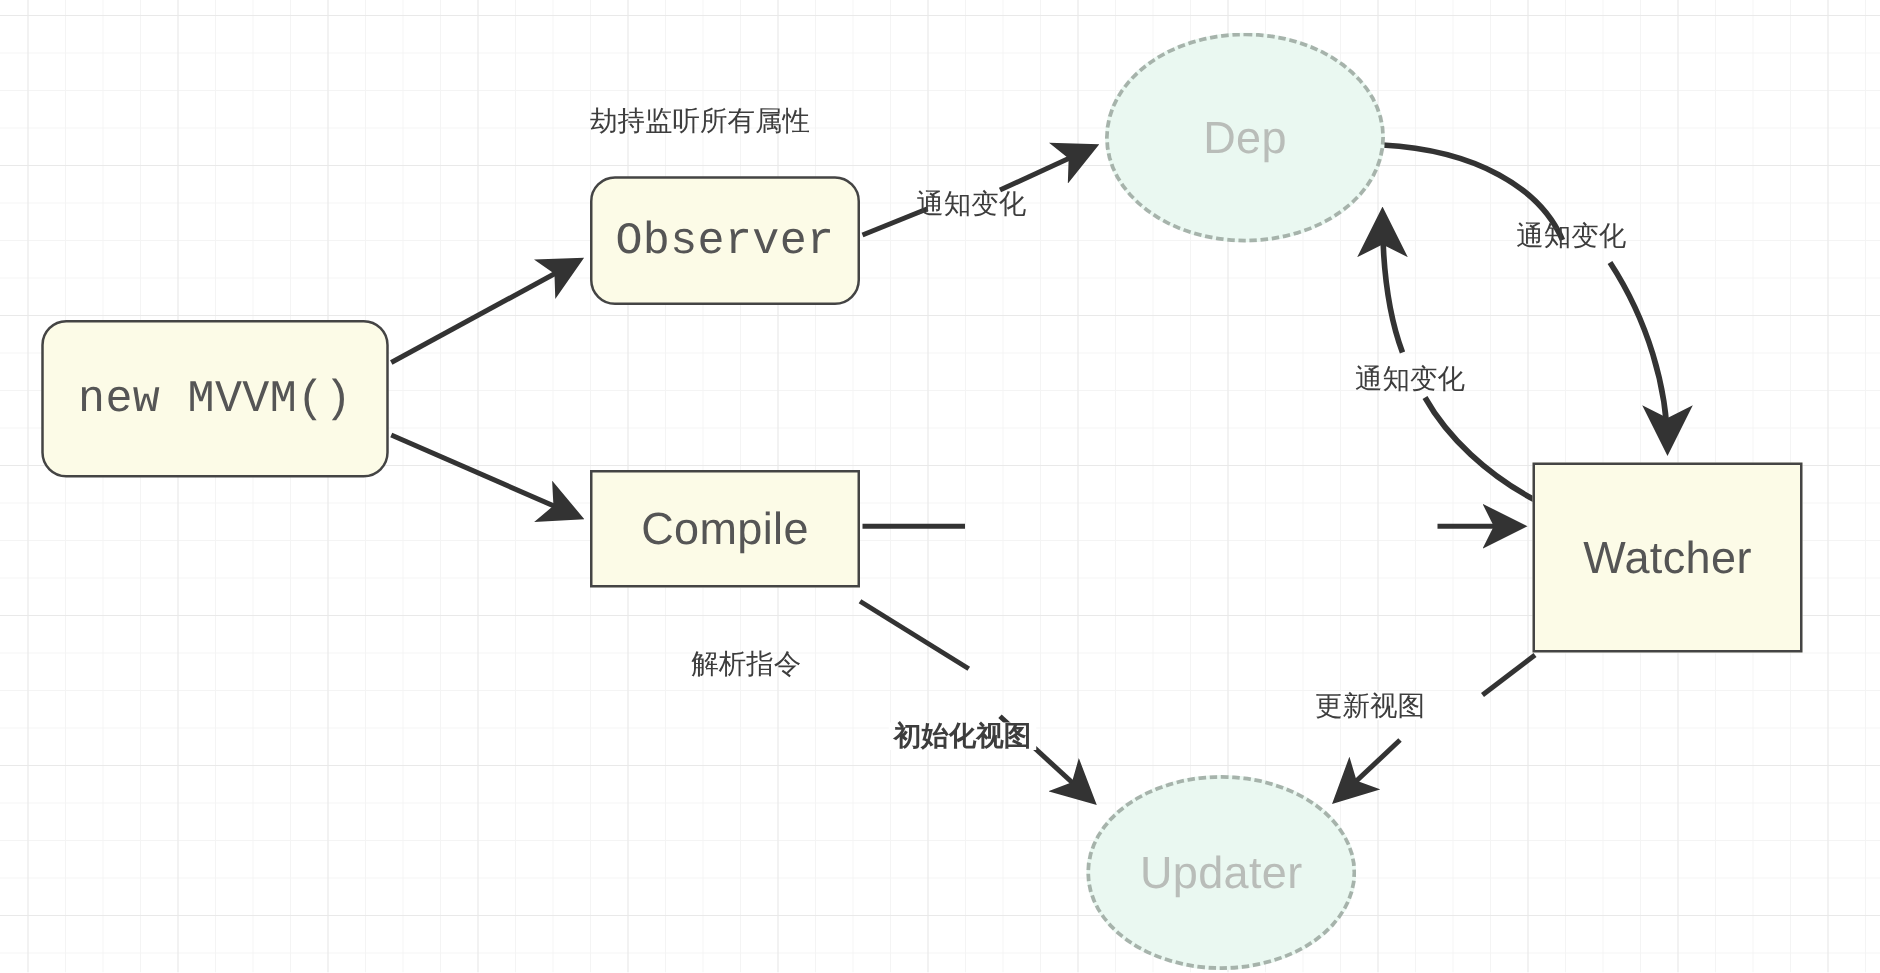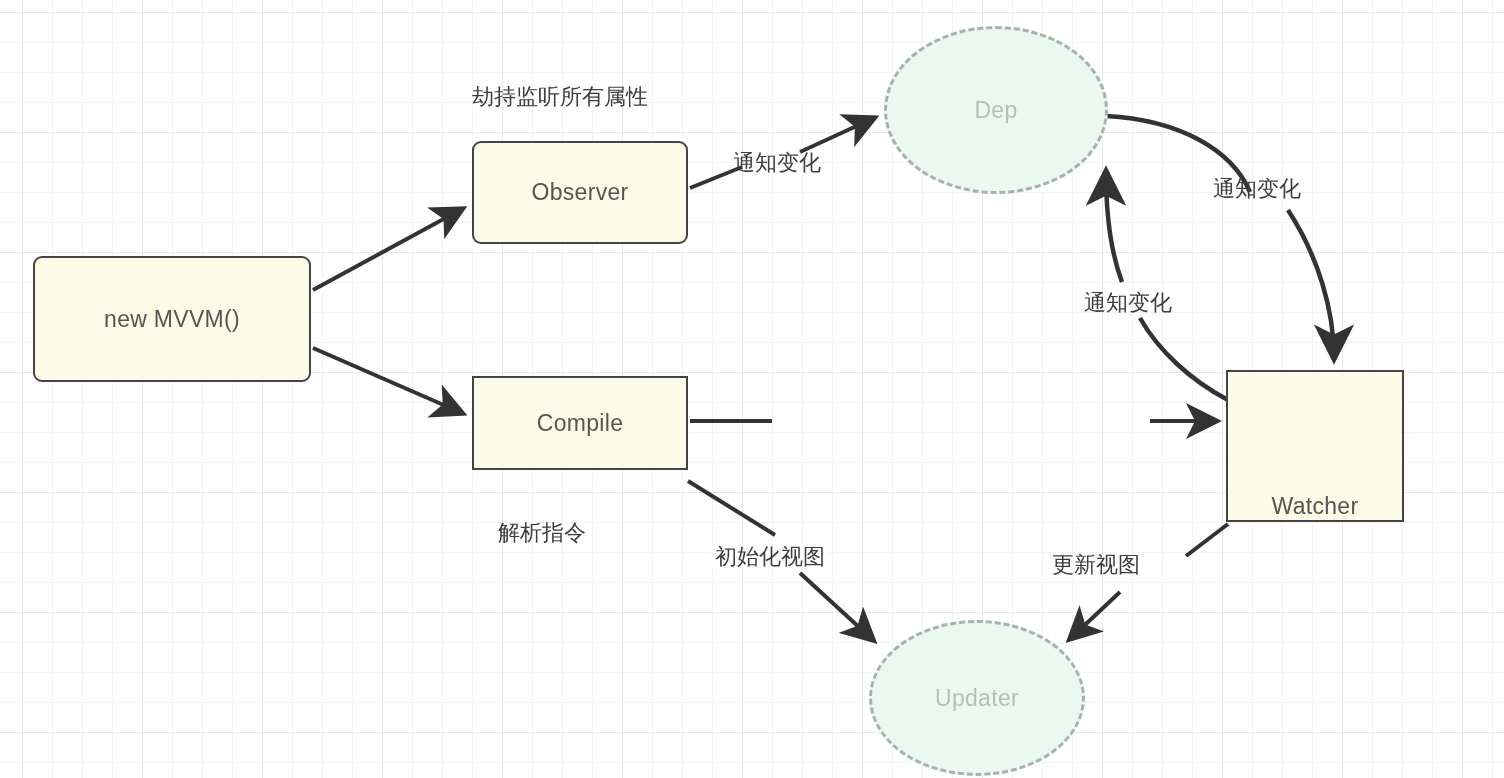--- a/index.html
+++ b/index.html
@@ -34,30 +34,31 @@
     height: 778px;
     pointer-events: none;
   }
   .node {
     position: absolute;
     box-sizing: border-box;
     display: flex;
     align-items: center;
     justify-content: center;
     color: #555555;
-    font-size: 23px;
+    font-size: 36px;
     letter-spacing: 0.3px;
     white-space: nowrap;
   }
   .box {
     background: #fcfbe7;
     border: 2.5px solid #444444;
   }
   .box.rounded {
-    border-radius: 9px;
+    border-radius: 20px;
+    font-family: Liberation Mono, monospace;
   }
   .ellipse {
     background: #eaf8f1;
     border: 3px dashed #a6b3ab;
     border-radius: 50%;
     color: #b9bdb9;
   }
   .edge-label {
     position: absolute;
     color: #3d3d3d;
@@ -115,36 +116,36 @@
   </div>
 
   <div class="node box" style="left:472px; top:376px; width:216px; height:94px;">
     <span>Compile</span>
   </div>
 
   <div class="node ellipse" style="left:884px; top:26px; width:224px; height:168px;">
     <span>Dep</span>
   </div>
 
-  <div class="node box" style="left:1226px; top:370px; width:178px; height:152px;align-items:flex-end;">
+  <div class="node box" style="left:1226px; top:370px; width:216px; height:152px;">
     <span>Watcher</span>
   </div>
 
   <div class="node ellipse" style="left:869px; top:620px; width:216px; height:156px;">
     <span>Updater</span>
   </div>
 
   <div class="edge-label" style="left:472px; top:86px;">劫持监听所有属性</div>
 
-  <div class="edge-label" style="left:498px; top:522px;">解析指令</div>
+  <div class="edge-label" style="left:553px; top:522px;font-family:Liberation Mono, monospace;">解析指令</div>
 
   <div class="edge-label" style="left:733px; top:152px;">通知变化</div>
 
   <div class="edge-label" style="left:1213px; top:178px;">通知变化</div>
 
   <div class="edge-label" style="left:1084px; top:292px;">通知变化</div>
 
 
-  <div class="edge-label on-line" style="left:711px; top:546px;">初始化视图</div>
+  <div class="edge-label on-line" style="left:711px; top:578px;font-weight:bold;">初始化视图</div>
 
   <div class="edge-label on-line" style="left:1048px; top:554px;">更新视图</div>
 
 </div>
 
 </body></html>

